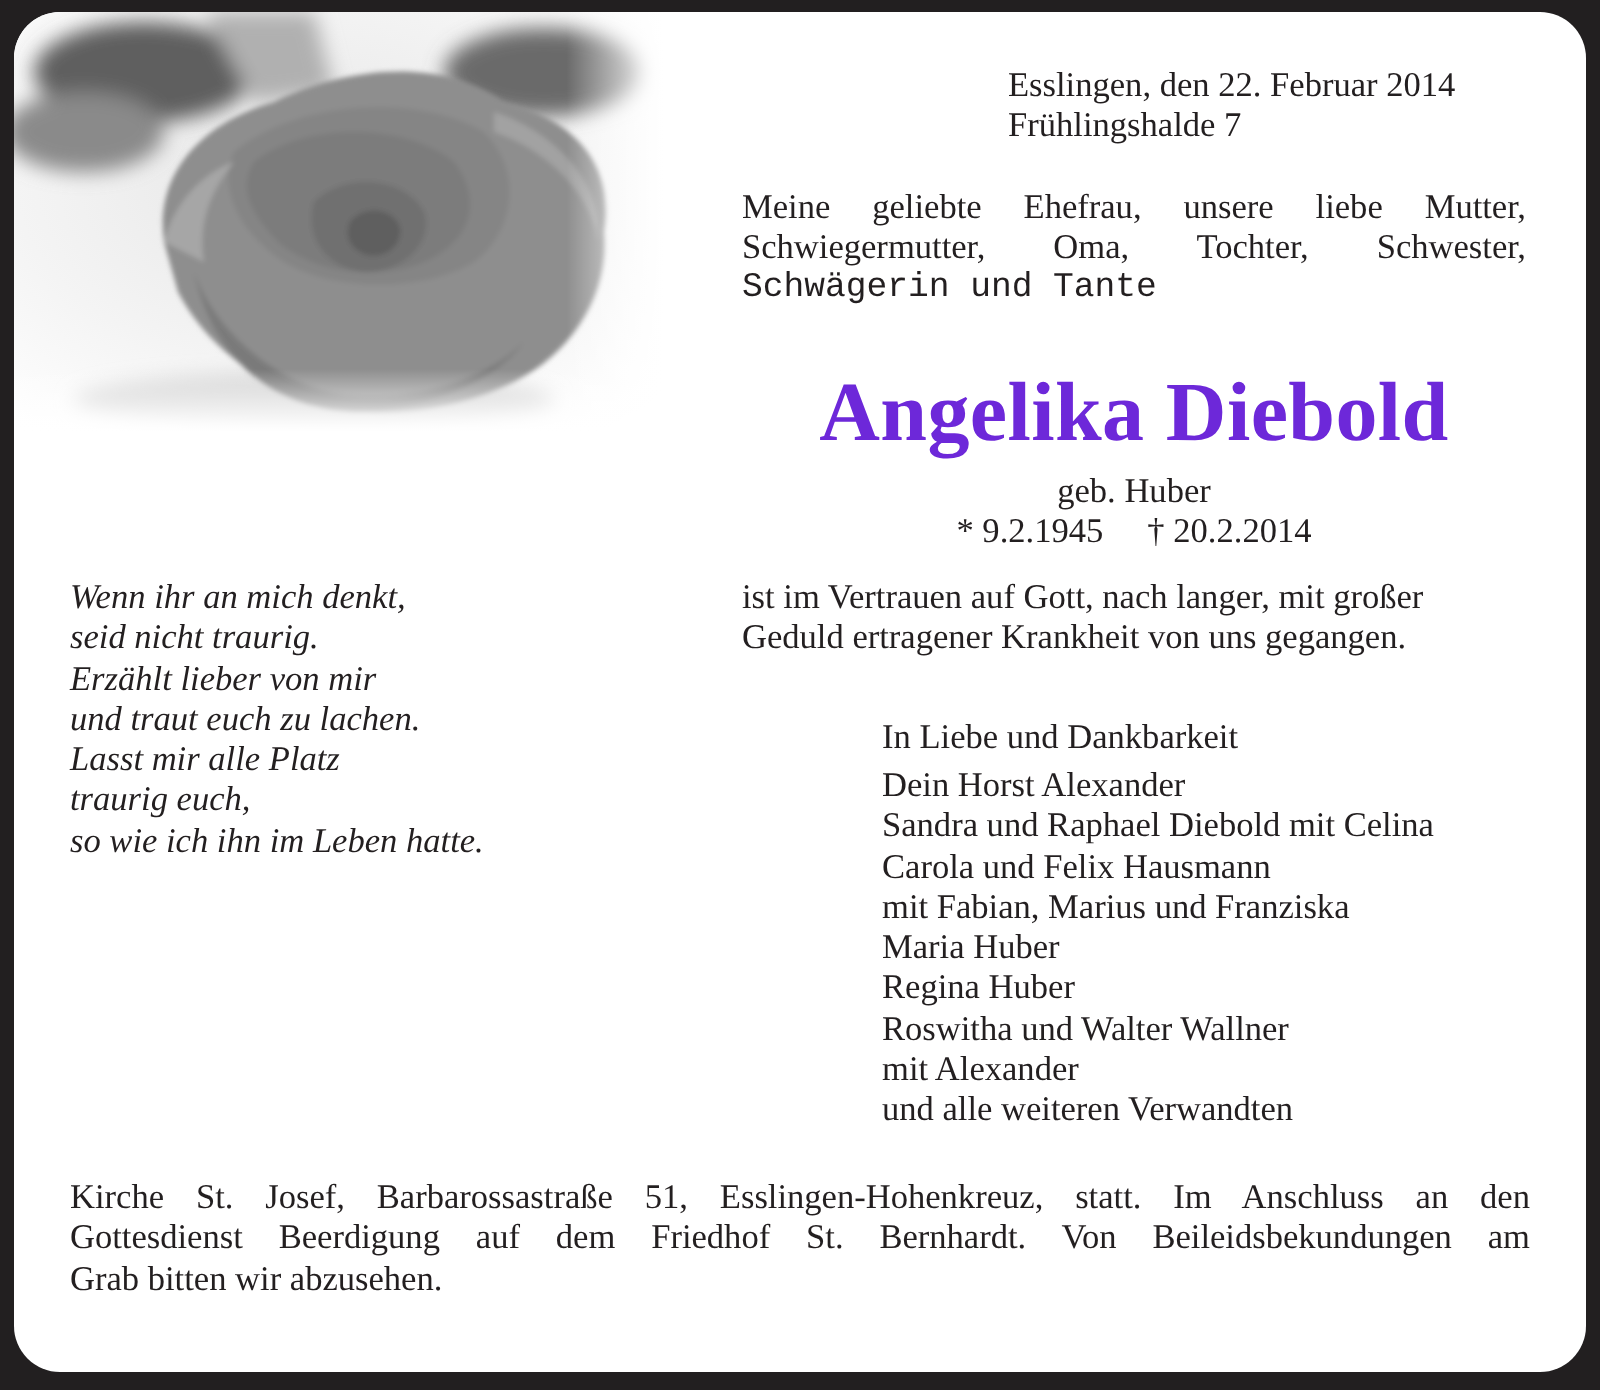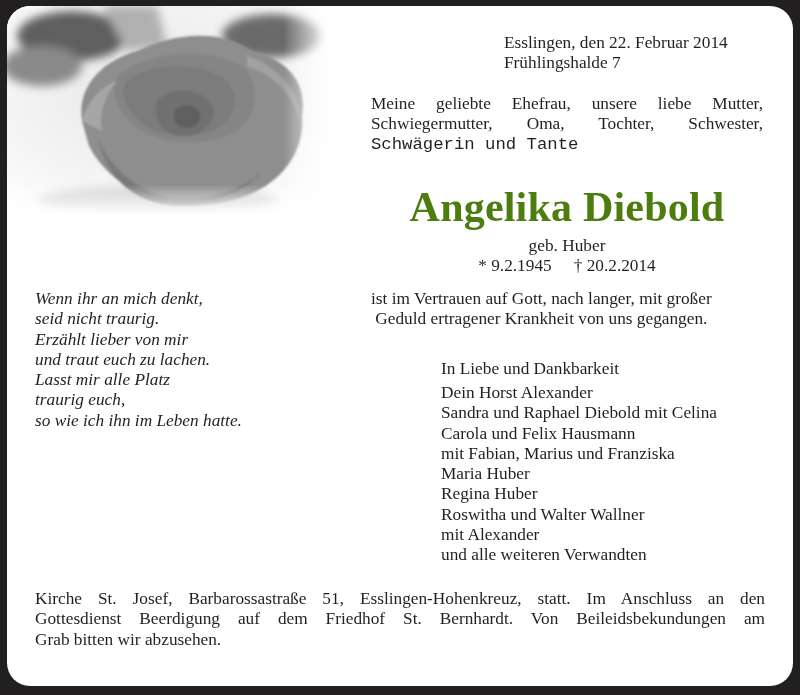--- a/index.html
+++ b/index.html
@@ -37,32 +37,32 @@
   }
   .intro .ln { display: block; text-align: justify; text-align-last: justify; height: 20.3px; }
   .intro .ln.last { text-align-last: left; font-family: Liberation Mono, monospace; }
 
   .name-block { left: 364px; top: 178px; width: 392px; text-align: center; }
   .deceased-name {
     font-family: "Liberation Serif", "DejaVu Serif", serif;
     font-weight: bold;
     font-size: 42px; line-height: 46px;
     letter-spacing: 0.2px;
-    color: #4d7c0f;
+    color: #6d28d9;
   }
   .maiden { font-size: 17.3px; line-height: 20px; margin-top: 6px; }
   .dates { font-size: 17.3px; line-height: 20px; }
   .dates span { display: inline-block; }
   .dates .gap { width: 22px; }
 
   .poem { left: 28px; top: 283px; font-style: italic; }
   .poem .ln { display: block; height: 20.3px; }
 
   .passage { left: 364px; top: 283px; }
-  .passage .ln { display: block; height: 20.3px; text-align: center; }
+  .passage .ln { display: block; height: 20.3px; }
 
   .closing { left: 434px; top: 353px; }
   .signers { left: 434px; top: 377px; }
   .signers .ln { display: block; height: 20.3px; }
 
   .service {
     left: 28px; top: 583px; width: 730px;
   }
   .service .ln { display: block; height: 20.3px; text-align: justify; text-align-last: justify; }
   .service .ln.last { text-align-last: left; }

